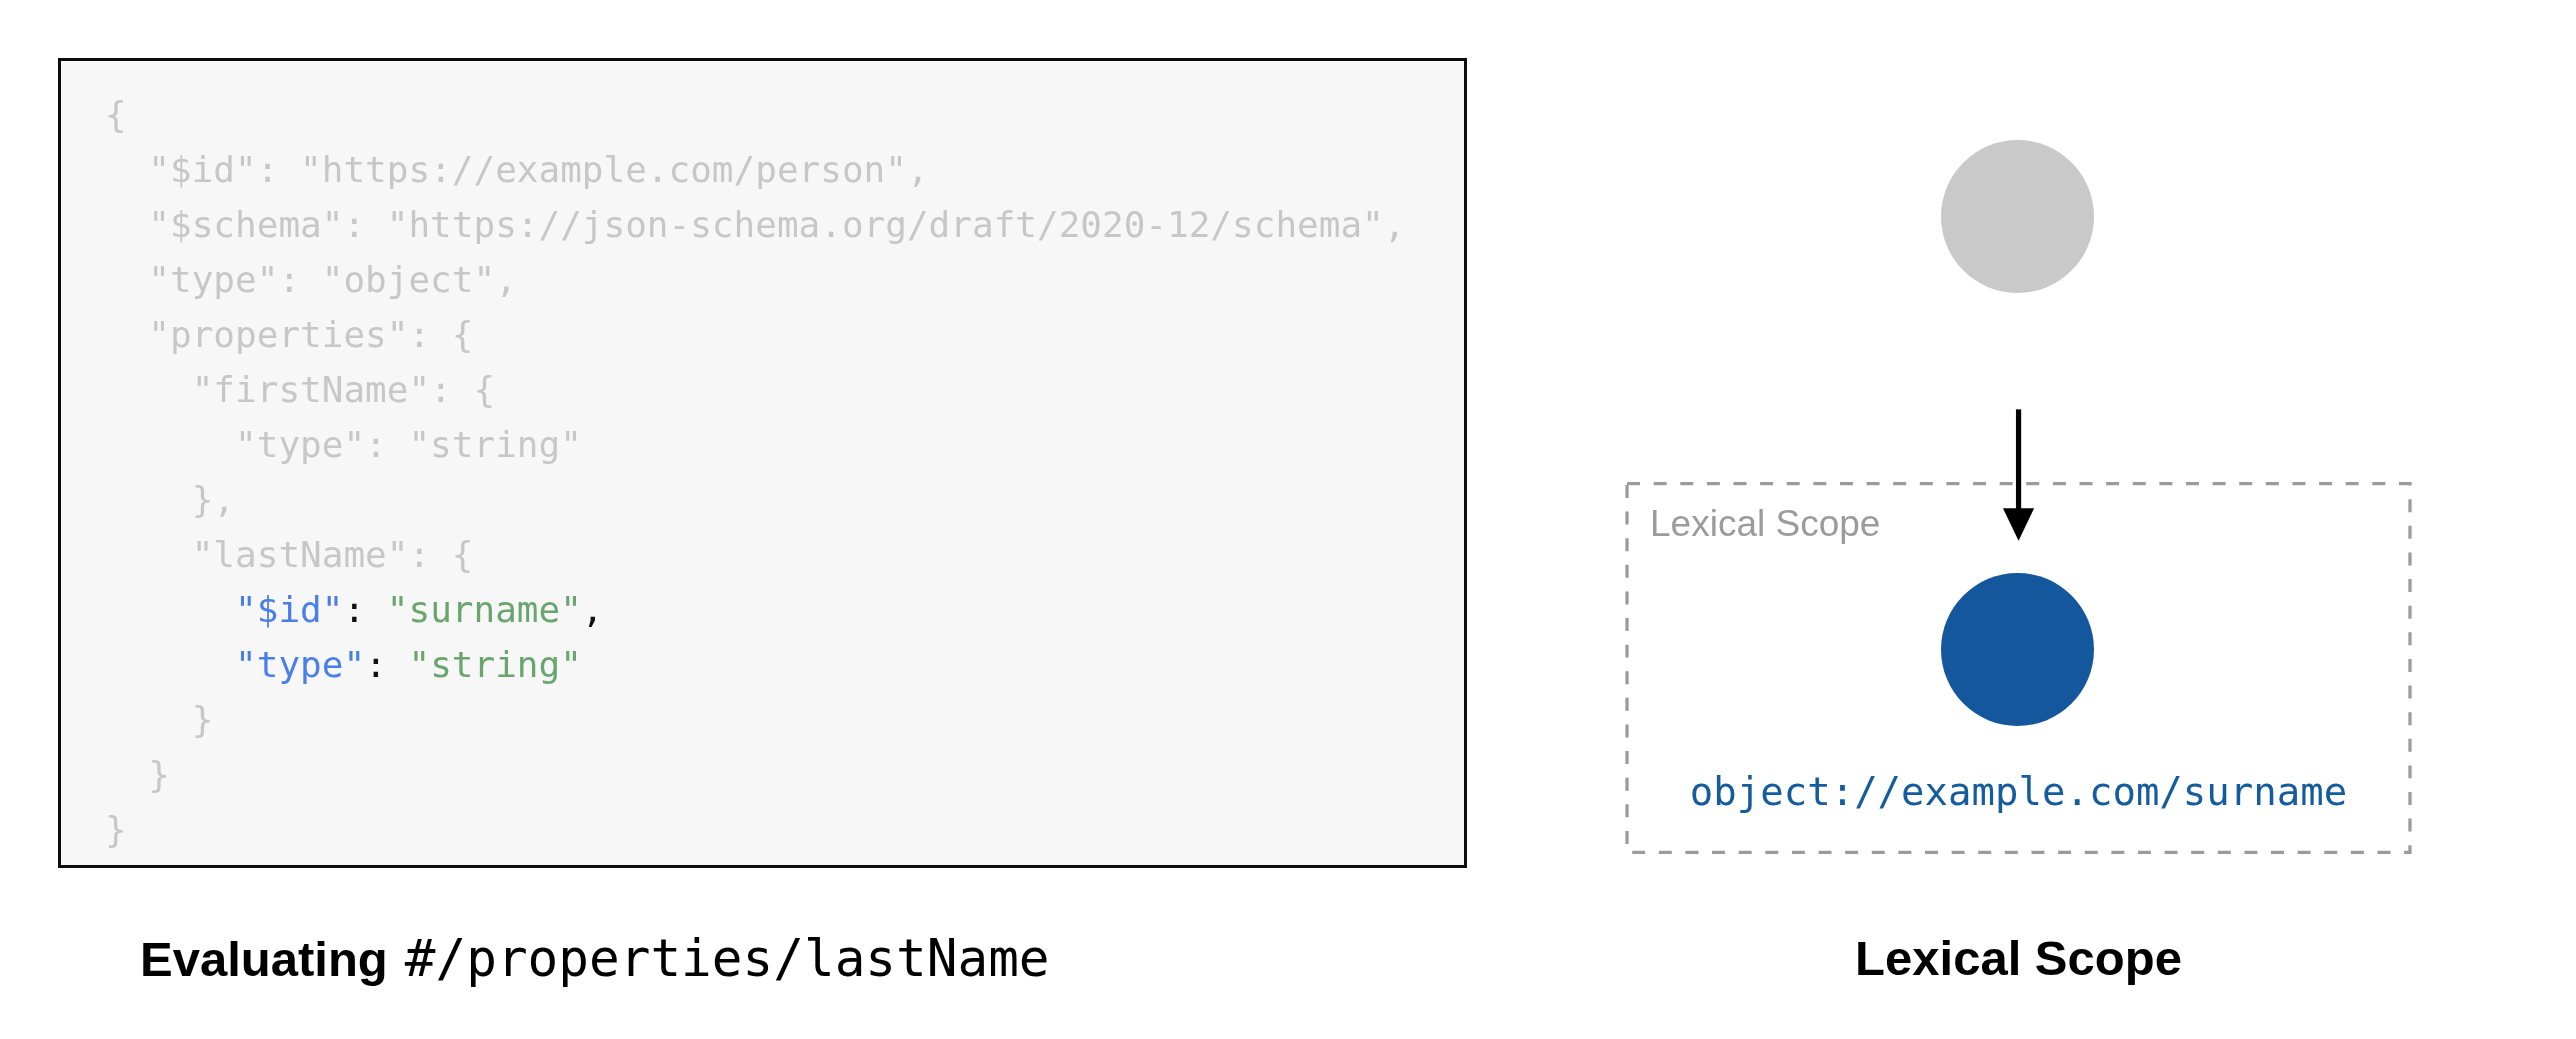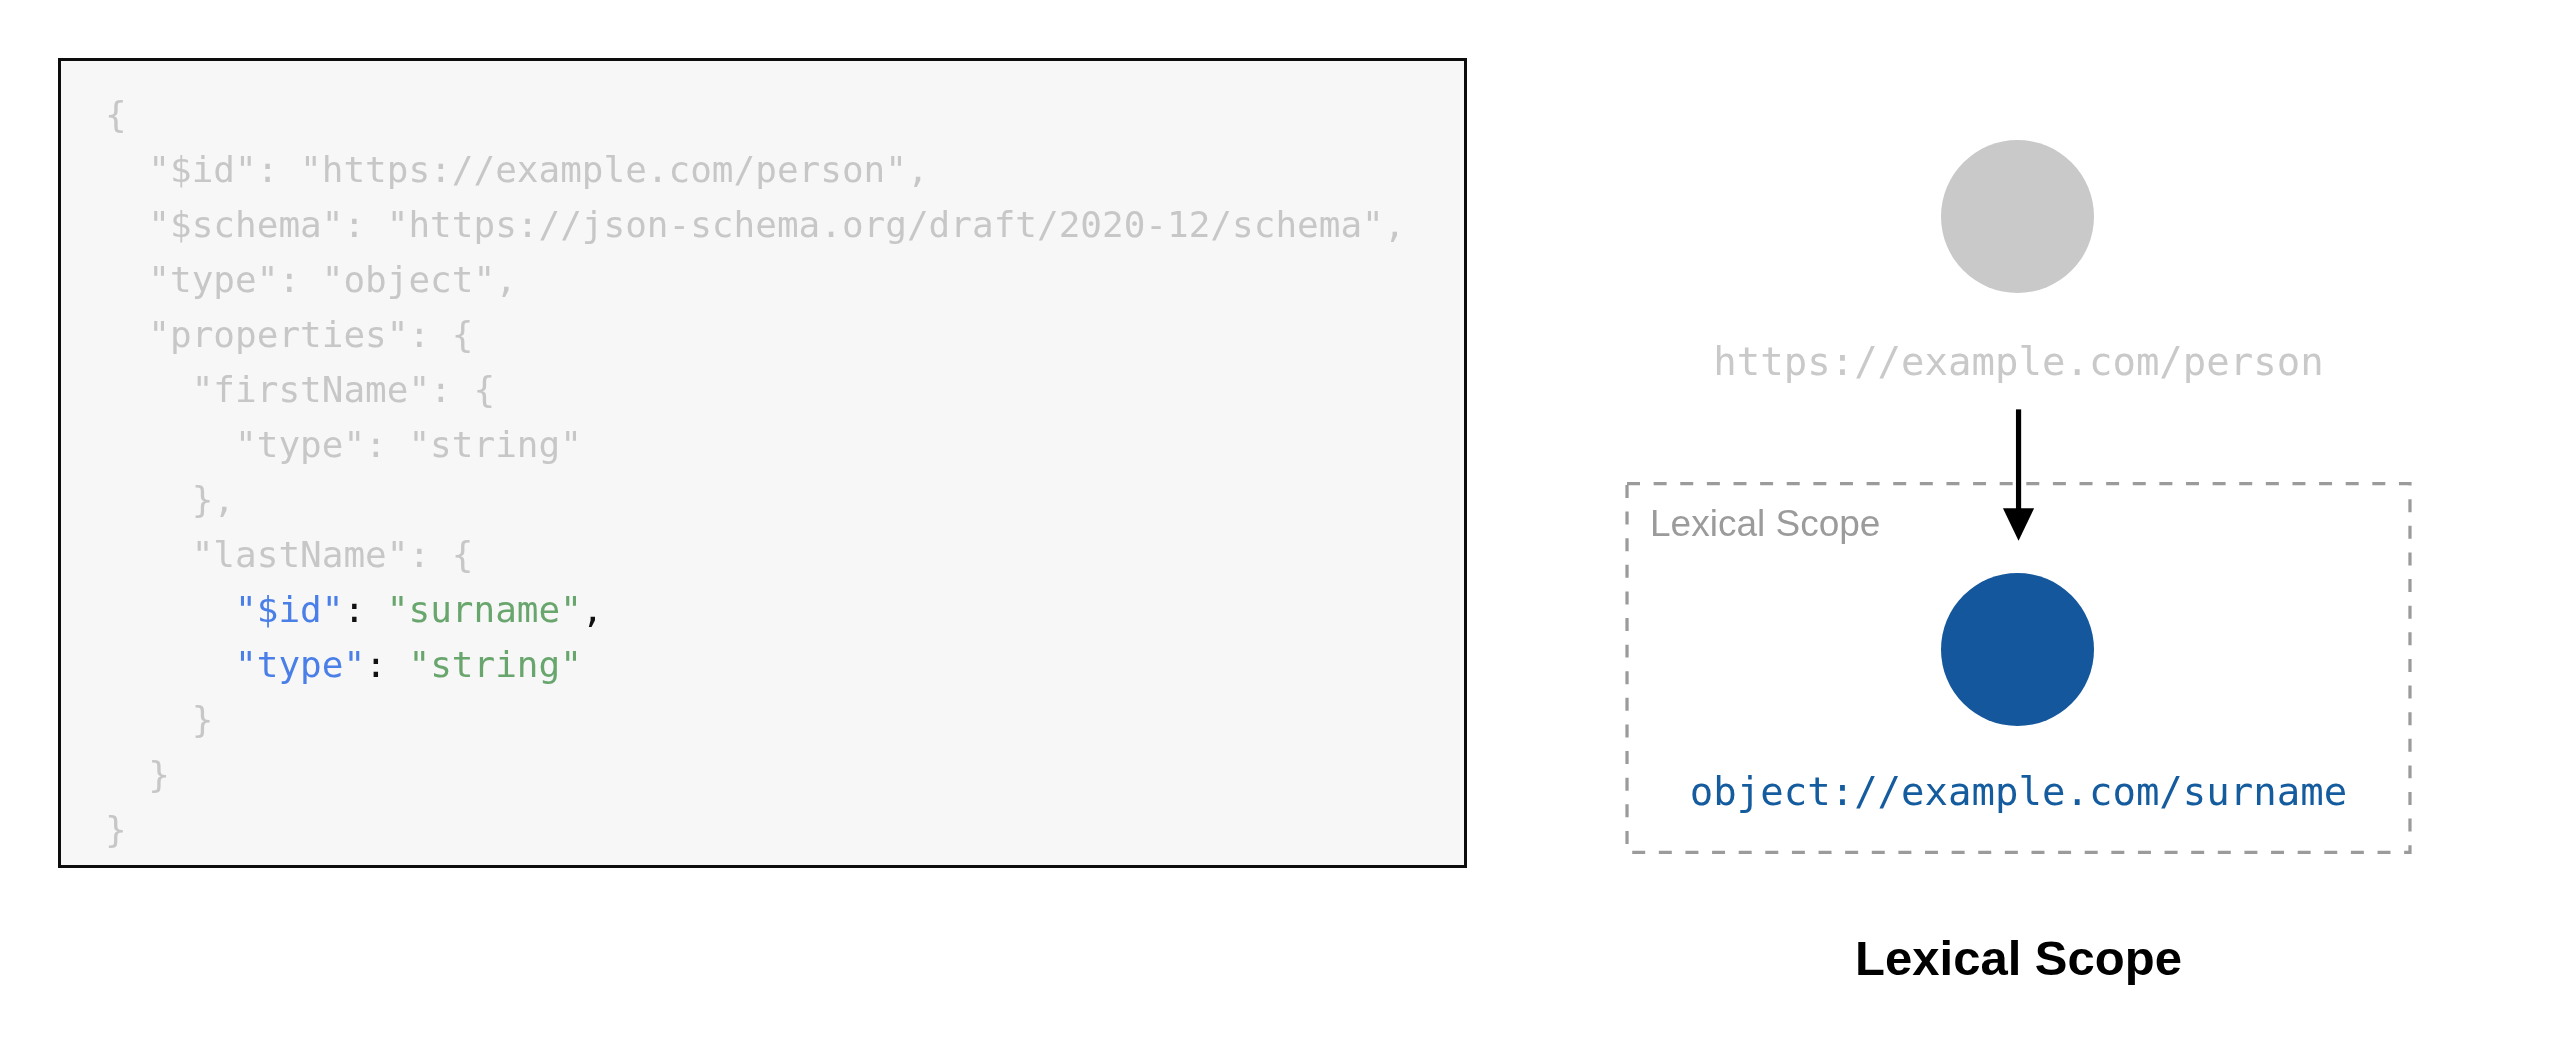--- a/index.html
+++ b/index.html
@@ -75,23 +75,26 @@
 </style>
 </head>
 <body>
 
 <div class="stage">
 
   <div class="code-panel">
     <pre id="code-block" class="code"><div class="code-line"><span class="tok-dim">{</span></div><div class="code-line"><span class="tok-dim">  "$id": "https://example.com/person",</span></div><div class="code-line"><span class="tok-dim">  "$schema": "https://json-schema.org/draft/2020-12/schema",</span></div><div class="code-line"><span class="tok-dim">  "type": "object",</span></div><div class="code-line"><span class="tok-dim">  "properties": {</span></div><div class="code-line"><span class="tok-dim">    "firstName": {</span></div><div class="code-line"><span class="tok-dim">      "type": "string"</span></div><div class="code-line"><span class="tok-dim">    },</span></div><div class="code-line"><span class="tok-dim">    "lastName": {</span></div><div class="code-line"><span class="tok-dim">      </span><span class="tok-key">"$id"</span><span class="tok-punct">: </span><span class="tok-str">"surname"</span><span class="tok-punct">,</span></div><div class="code-line"><span class="tok-dim">      </span><span class="tok-key">"type"</span><span class="tok-punct">: </span><span class="tok-str">"string"</span></div><div class="code-line"><span class="tok-dim">    }</span></div><div class="code-line"><span class="tok-dim">  }</span></div><div class="code-line"><span class="tok-dim">}</span></div></pre>
   </div>
 
+  <div class="caption caption-left">
+    <span class="cap-bold">Evaluating</span>
+    <span class="cap-mono">#/properties/lastName</span>
+  </div>
 
   <div class="node node-gray"></div>
-  <div class="url url-gray">https://example.com/person</div>
 
   <svg class="scope-rect" width="787" height="372" viewBox="0 0 1211 573">
     <rect x="2.5" y="2.5" width="1206" height="568" fill="none" stroke="#9b9b9b" stroke-width="5" stroke-dasharray="20 21"></rect>
   </svg>
   <div class="scope-label">Lexical Scope</div>
 
   <svg class="arrow" width="65" height="140" viewBox="0 0 100 215">
     <line x1="47" y1="5" x2="47" y2="162" stroke="#000000" stroke-width="8"></line>
     <polygon points="23,157 71,157 47,207" fill="#000000"></polygon>
   </svg>

